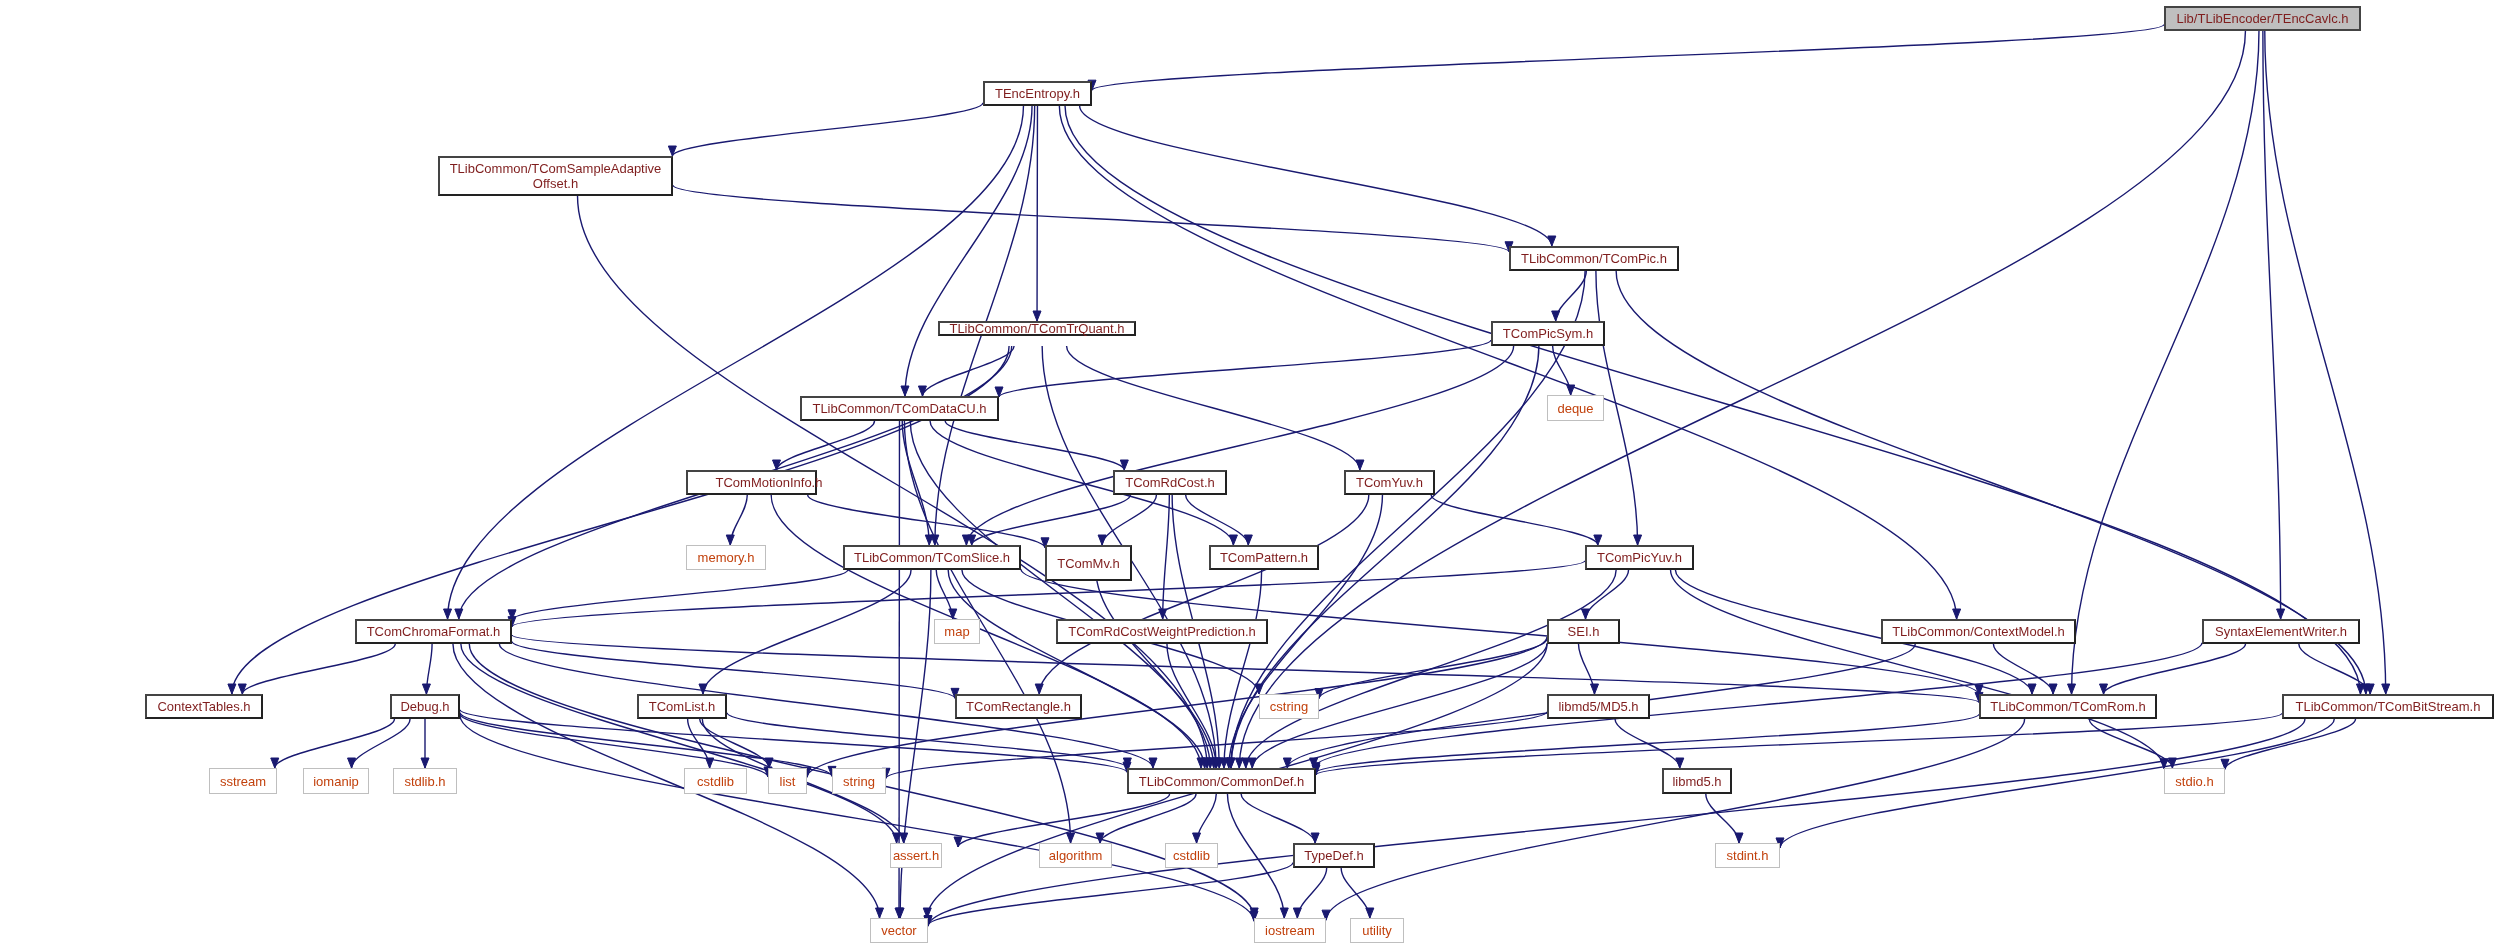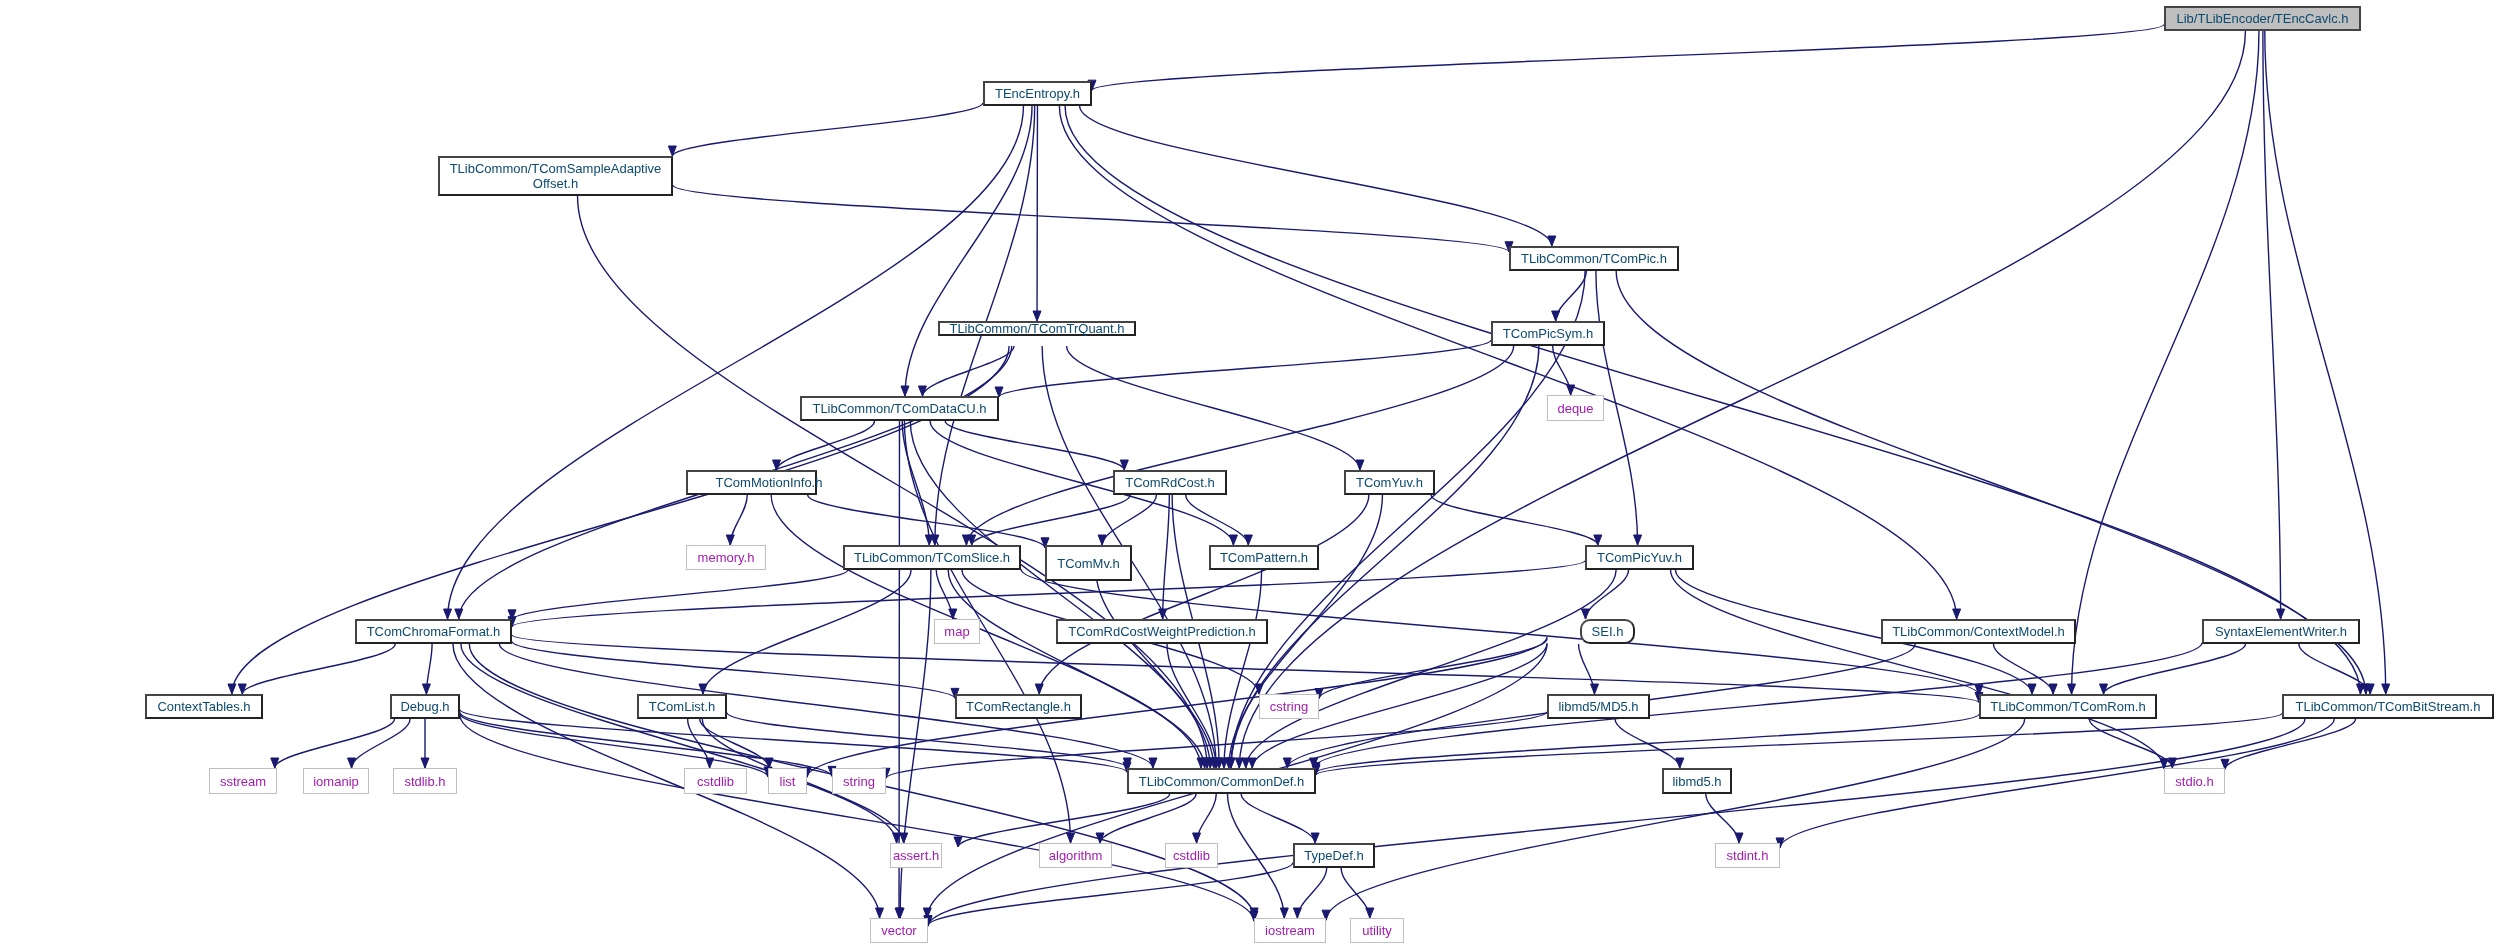--- a/index.html
+++ b/index.html
@@ -1,23 +1,23 @@
 <!DOCTYPE html>
 <html><head>
 <meta charset="utf-8">
 <style>
   html, body { margin:0; padding:0; background:#ffffff; }
   body { width:2504px; height:949px; position:relative; overflow:hidden;
          font-family:"Liberation Sans", sans-serif; }
   #graph { position:absolute; left:0; top:0; width:2504px; height:949px; }
   .node { position:absolute; box-sizing:border-box; display:flex; align-items:center;
-          justify-content:center; text-align:center; font-size:13px; color:#0c4a6e;
+          justify-content:center; text-align:center; font-size:13px; color:#7f1d1d;
           background:#ffffff; line-height:15px; white-space:pre; cursor:pointer; }
   .node.local { border:2px solid #444; border-right-color:#222; border-bottom-color:#222; }
-  .node.system { border:1.5px solid #bfbfbf; color:#a21caf; }
+  .node.system { border:1.5px solid #bfbfbf; color:#c2410c; }
   .node.root { border:2px solid #444; background:#bfbfbf; }
   svg path.edge { fill:none; stroke:#191970; stroke-width:1.4; }
   svg polygon.head { fill:#191970; stroke:#191970; }
 </style>
 </head>
 <body>
 
 <div id="graph">
   <svg id="edges" width="2504" height="949" style="position:absolute;left:0;top:0">
       <path class="edge" d="M2164,24.53061224489796 C2164,47.50204081632653 1092,67.19183673469388 1092,90.16326530612245" stroke="#191970"></path>
@@ -251,21 +251,21 @@
       <div class="node local" style="left: 1113px; top: 470px; width: 114px; height: 25px;"><span>TComRdCost.h</span></div>
       <div class="node local" style="left: 1344px; top: 470px; width: 91px; height: 25px;"><span>TComYuv.h</span></div>
       <div class="node system" style="left: 686px; top: 545px; width: 80px; height: 25px;"><span>memory.h</span></div>
       <div class="node local" style="left: 843px; top: 545px; width: 178px; height: 25px;"><span>TLibCommon/TComSlice.h</span></div>
       <div class="node local" style="left: 1045px; top: 545px; width: 87px; height: 36px;"><span>TComMv.h</span></div>
       <div class="node local" style="left: 1209px; top: 545px; width: 110px; height: 25px;"><span>TComPattern.h</span></div>
       <div class="node local" style="left: 1585px; top: 545px; width: 109px; height: 25px;"><span>TComPicYuv.h</span></div>
       <div class="node local" style="left: 355px; top: 619px; width: 157px; height: 25px;"><span>TComChromaFormat.h</span></div>
       <div class="node system" style="left: 934px; top: 619px; width: 46px; height: 25px;"><span>map</span></div>
       <div class="node local" style="left: 1056px; top: 619px; width: 212px; height: 25px;"><span>TComRdCostWeightPrediction.h</span></div>
-      <div class="node local" style="left: 1580px; top: 619px; width: 55px; height: 25px; border-radius: 10px;"><span>SEI.h</span></div>
+      <div class="node local" style="left: 1547px; top: 619px; width: 73px; height: 25px;"><span>SEI.h</span></div>
       <div class="node local" style="left: 1881px; top: 619px; width: 195px; height: 25px;"><span>TLibCommon/ContextModel.h</span></div>
       <div class="node local" style="left: 2202px; top: 619px; width: 158px; height: 25px;"><span>SyntaxElementWriter.h</span></div>
       <div class="node local" style="left: 145px; top: 694px; width: 118px; height: 25px;"><span>ContextTables.h</span></div>
       <div class="node local" style="left: 390px; top: 694px; width: 70px; height: 25px;"><span>Debug.h</span></div>
       <div class="node local" style="left: 637px; top: 694px; width: 90px; height: 25px;"><span>TComList.h</span></div>
       <div class="node local" style="left: 955px; top: 694px; width: 127px; height: 25px;"><span>TComRectangle.h</span></div>
       <div class="node system" style="left: 1259px; top: 694px; width: 60px; height: 25px;"><span>cstring</span></div>
       <div class="node local" style="left: 1547px; top: 694px; width: 103px; height: 25px;"><span>libmd5/MD5.h</span></div>
       <div class="node local" style="left: 1979px; top: 694px; width: 178px; height: 25px; text-align: center;"><span>TLibCommon/TComRom.h</span></div>
       <div class="node local" style="left: 2282px; top: 694px; width: 212px; height: 25px;"><span>TLibCommon/TComBitStream.h</span></div>

